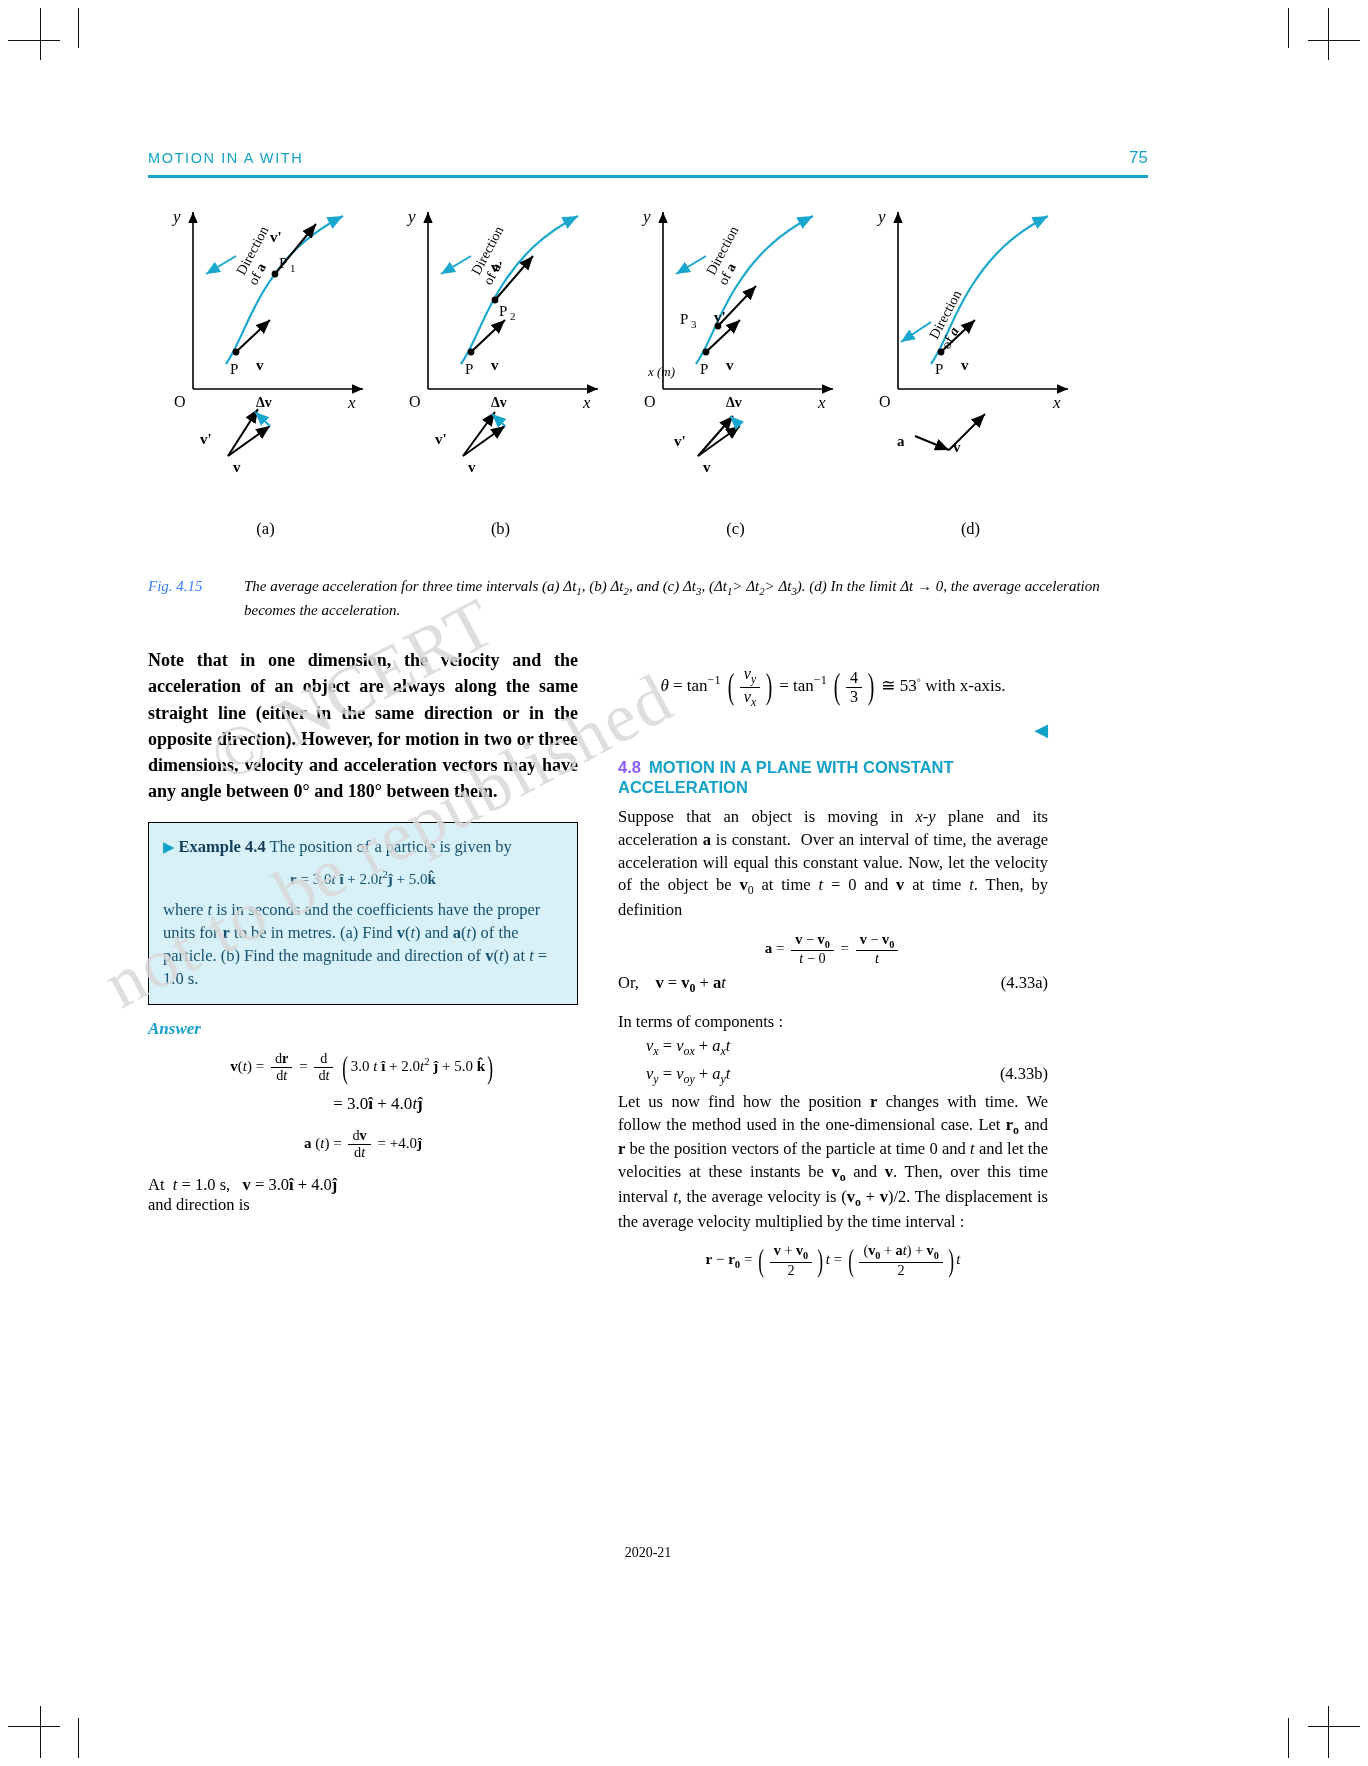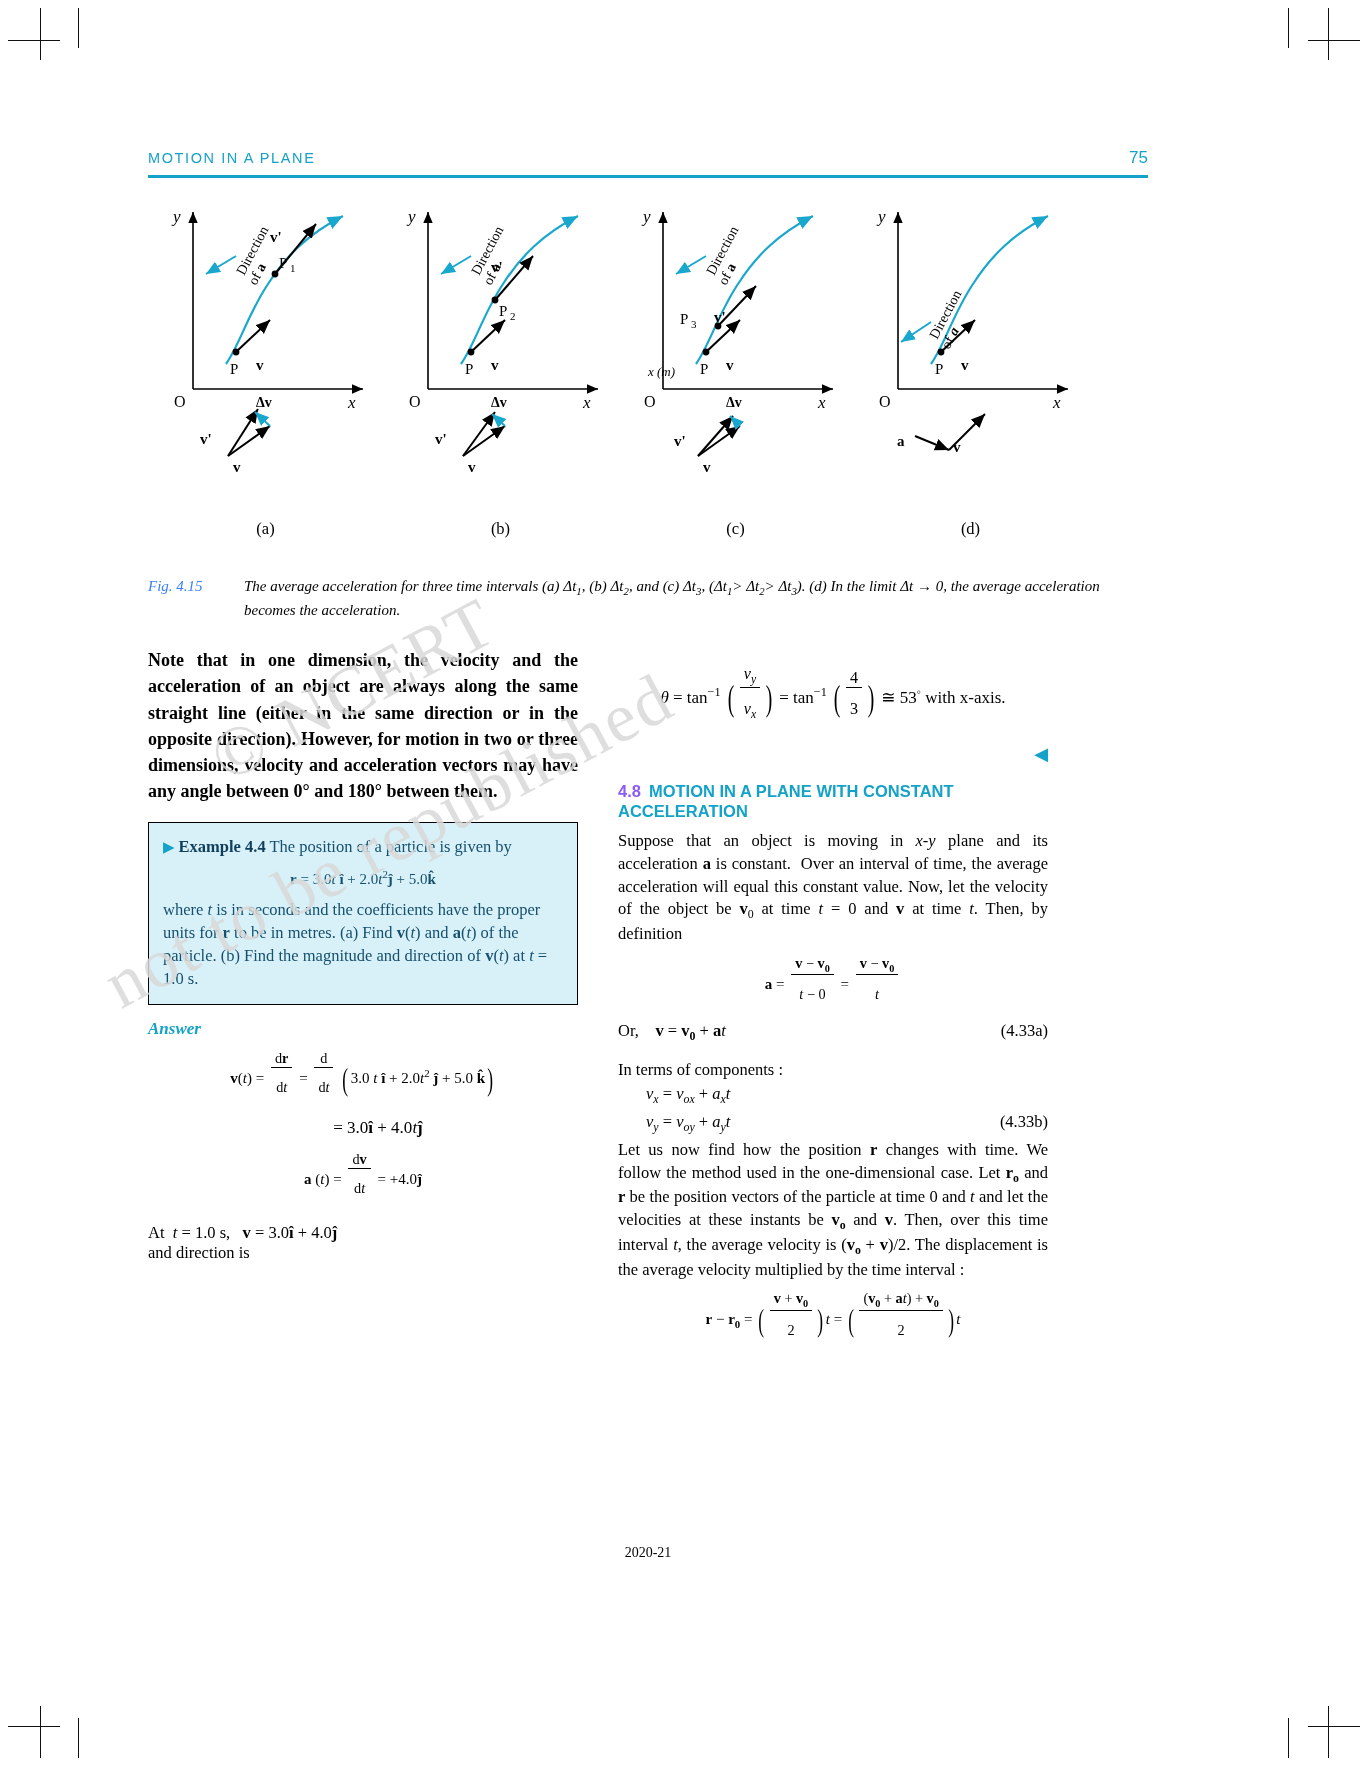--- a/index.html
+++ b/index.html
@@ -173,21 +173,21 @@
 
   .frac {
     display: inline-block;
     vertical-align: middle;
     text-align: center;
     font-size: 0.95em;
     line-height: 1.12;
     margin: 0 3px;
   }
   .frac .num { display: block; padding: 0 4px; }
-  .frac .den { display: block; border-top: 1px solid #000; padding: 12px 4px; }
+  .frac .den { display: block; border-top: 1px solid #000; padding: 0 4px; }
 
   .paren {
     display: inline-block;
     vertical-align: middle;
     font-size: 2.1em;
     font-weight: 300;
     line-height: 0.72;
     transform: scaleX(0.55);
   }
 
@@ -266,21 +266,21 @@
   <div class="h" style="left:1308px;top:1726px;width:52px;"></div>
   <div class="v" style="left:78px;  top:8px;   height:40px;"></div>
   <div class="v" style="left:1288px;top:8px;   height:40px;"></div>
   <div class="v" style="left:78px;  top:1718px;height:40px;"></div>
   <div class="v" style="left:1288px;top:1718px;height:40px;"></div>
 </div>
 
 <div class="page">
 
   <div class="runhead">
-    <div class="runhead-title">MOTION  IN  A  PLANE</div>
+    <div class="runhead-title">MOTION  IN  A  WITH</div>
     <div class="runhead-page">75</div>
     <div class="runhead-rule"></div>
   </div>
 
   <div class="figure-block">
 
     <div class="fig-panel" style="left:0px;">
       <svg width="235" height="330" viewBox="0 0 235 330">
         <defs>
           <marker id="arrK" markerWidth="9" markerHeight="9" refX="7" refY="3" orient="auto">

